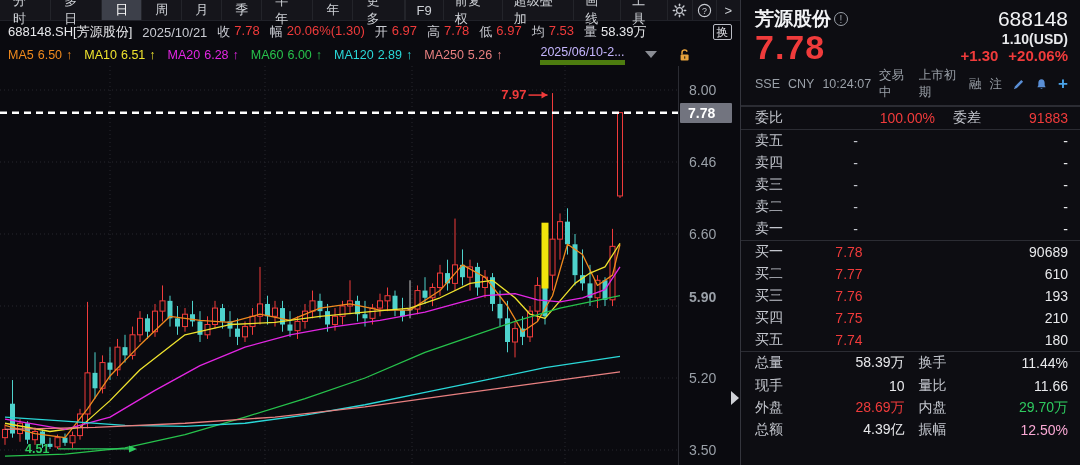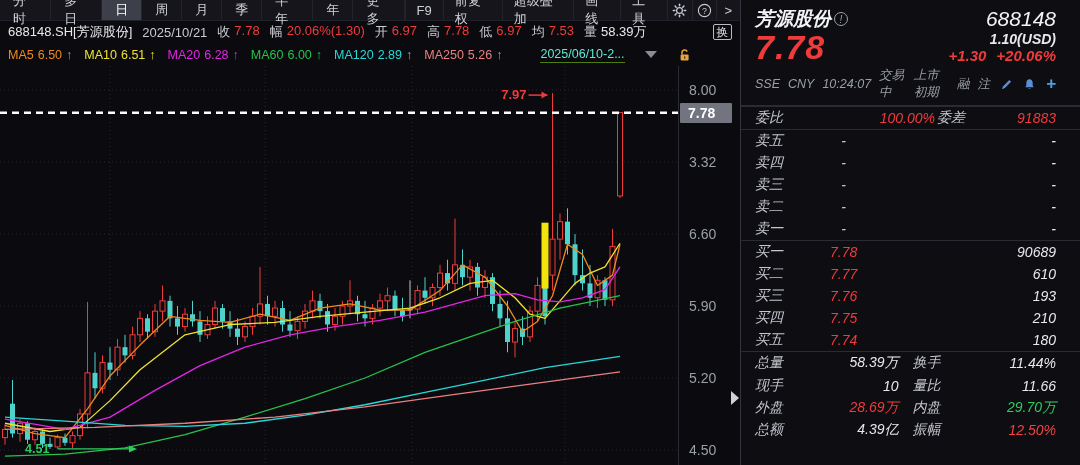--- a/index.html
+++ b/index.html
@@ -25,39 +25,39 @@
              color:#c9cbd2; padding:0 8px; gap:10px; white-space:nowrap; }
   .infobar .sym { color:#e8e9ec; }
   .infobar .pair { display:flex; gap:4px; }
   .chip { border:1px solid #b9bbc3; color:#e0e1e6; font-size:11.5px; line-height:14px;
           padding:0 3px; border-radius:2px; margin-left:auto; }
 
   
   .mabar { height:23px; display:flex; align-items:center; font-size:12.5px; padding:0 8px;
            gap:12px; white-space:nowrap; }
   .ma-item { display:flex; gap:4px; align-items:center; }
-  .ma-range { margin-left:26px; color:#5eead4; border-bottom:1px solid #4d7c0f; padding-bottom:1px; font-size:12.5px; }
+  .ma-range { margin-left:26px; color:#c4b5fd; border-bottom:5px solid #4d7c0f; padding-bottom:1px; font-size:12.5px; }
   .ddown { width:0; height:0; border-left:6px solid transparent; border-right:6px solid transparent;
            border-top:7px solid #8a8d94; margin-left:8px; }
   .lockic { margin-left:10px; display:flex; }
 
   
   .chartwrap { position:relative; flex:1; display:flex; }
   #chart-svg { display:block; background:var(--bg,#0a0a0f); }
   .yaxis { position:relative; width:62px; border-left:1px solid #2b2c33; font-size:14px; color:#9aa0a8; }
   .ytick { position:absolute; left:10px; }
   .ptag { position:absolute; left:1px; width:52px; height:20px; background:#72747f; color:#ffffff;
           font-size:14px; font-weight:bold; display:flex; align-items:center; padding-left:8px; border-radius:1px; }
   .collapse { position:absolute; right:-2px; top:330px; width:0; height:0; z-index:5;
               border-top:7px solid transparent; border-bottom:7px solid transparent; border-left:8px solid #cfd1d6; }
 
   
   .panel { width:340px; height:465px; background:#0d0d12; border-left:1px solid #34353d;
            padding:6px 0 0 0; font-size:14px; }
-  .pxpad { padding:0 24px 0 14px;font-style:italic; }
+  .pxpad { padding:0 12px 0 14px; }
   .hd1 { display:flex; align-items:center; }
   .hd-name { font-size:19px; font-weight:bold; color:#f2f3f5; }
   .icirc { width:14px; height:14px; border:1.5px solid #9aa0a8; border-radius:50%; color:#9aa0a8;
            font-size:10px; display:inline-flex; align-items:center; justify-content:center; margin-left:3px; }
   .hd-code { margin-left:auto; font-size:21px; color:#f2f3f5; }
   .hd2 { display:flex; align-items:flex-end; margin-top:-2px; }
   .hd-price { font-size:34px; font-weight:bold; color:var(--red,#f03b3b); line-height:34px; letter-spacing:1px; }
   .hd2r { margin-left:auto; text-align:right; }
   .hd-usd { font-size:14px; font-weight:bold; color:#e8e9ec; }
   .hd-chg { font-size:15px; font-weight:bold; color:var(--red,#f03b3b); }
@@ -389,25 +389,25 @@
           <line x1="0" x2="678" y1="46.628571428571405" y2="46.628571428571405" stroke="#ffffff" stroke-width="2.5" stroke-dasharray="7 5"></line>
           <text x="526.5" y="33.08571428571431" fill="#f03b3b" font-size="13" font-weight="bold" text-anchor="end" font-family="Liberation Sans, sans-serif">7.97</text>
           <line x1="528.5" x2="547.5" y1="29.08571428571431" y2="29.08571428571431" stroke="#f03b3b" stroke-width="1.5"></line>
           <path d="M 547.5 29.08571428571431 l -6 -3.5 l 0 7 z" fill="#f03b3b"></path>
           <text x="25" y="387.4714285714286" fill="#2ecb5f" font-size="12.5" font-weight="bold" font-family="Liberation Sans, sans-serif">4.51</text>
           <line x1="58" x2="130" y1="382.9714285714286" y2="382.9714285714286" stroke="#2ecb5f" stroke-width="1.3"></line>
           <path d="M 137 382.9714285714286 l -8 -3.5 l 0 7 z" fill="#2ecb5f"></path>
         </svg>
       <div class="yaxis" id="yaxis">
           <div class="ytick" style="top: 16px;">8.00</div>
-          <div class="ytick" style="top: 88px;">3.32</div>
+          <div class="ytick" style="top: 88px;">6.46</div>
           <div class="ytick" style="top: 160px;">6.60</div>
-          <div class="ytick" style="top: 232px;">5.90</div>
+          <div class="ytick" style="top: 223px; font-weight: bold;">5.90</div>
           <div class="ytick" style="top: 304px;">5.20</div>
-          <div class="ytick" style="top: 376px;">4.50</div>
+          <div class="ytick" style="top: 376px;">3.50</div>
           <div class="ptag" style="top: 36.6286px;">7.78</div>
         </div>
     </div>
   </div>
 
   <div class="collapse" style="position:absolute; left:731px; top:391px;"></div>
 
   <div class="panel">
     <div class="pxpad hd1">
       <span class="hd-name">芳源股份</span>
@@ -442,21 +442,21 @@
       </span>
       <span class="plus">+</span>
     </div>
     <div class="sep"></div>
 
     <div class="sep"></div>
 
     <div class="pxpad prow">
       <span class="lab">委比</span>
       <span class="mid red" style="padding-right:0; flex:0 0 96px;">100.00%</span>
-      <span class="lab" style="margin-left:2px; width:auto;text-align:center;">委差</span>
+      <span class="lab" style="margin-left:18px; width:auto;text-align:center;">委差</span>
       <span class="v red" style="flex:1; text-align:right;">91883</span>
     </div>
     <div class="sep"></div>
 
     <div class="pxpad prow">
         <span class="lab">卖五</span>
         <span class="mid dash">-</span>
         <span class="last dash">-</span>
       </div>
     <div class="pxpad prow">
@@ -523,17 +523,17 @@
     <div class="pxpad srow">
         <span class="l">外盘</span>
         <span class="v" style="color: rgb(240, 59, 59);">28.69万</span>
         <span class="l2">内盘</span>
         <span class="v" style="color: rgb(46, 203, 95);">29.70万</span>
       </div>
     <div class="pxpad srow">
         <span class="l">总额</span>
         <span class="v" style="color: rgb(232, 233, 236);">4.39亿</span>
         <span class="l2">振幅</span>
-        <span class="v" style="color: #ef4444;">12.50%</span>
+        <span class="v" style="color: #f9a8d4;">12.50%</span>
       </div>
     <div class="pxpad srow"></div>
   </div>
 </div>
 
 </body></html>

